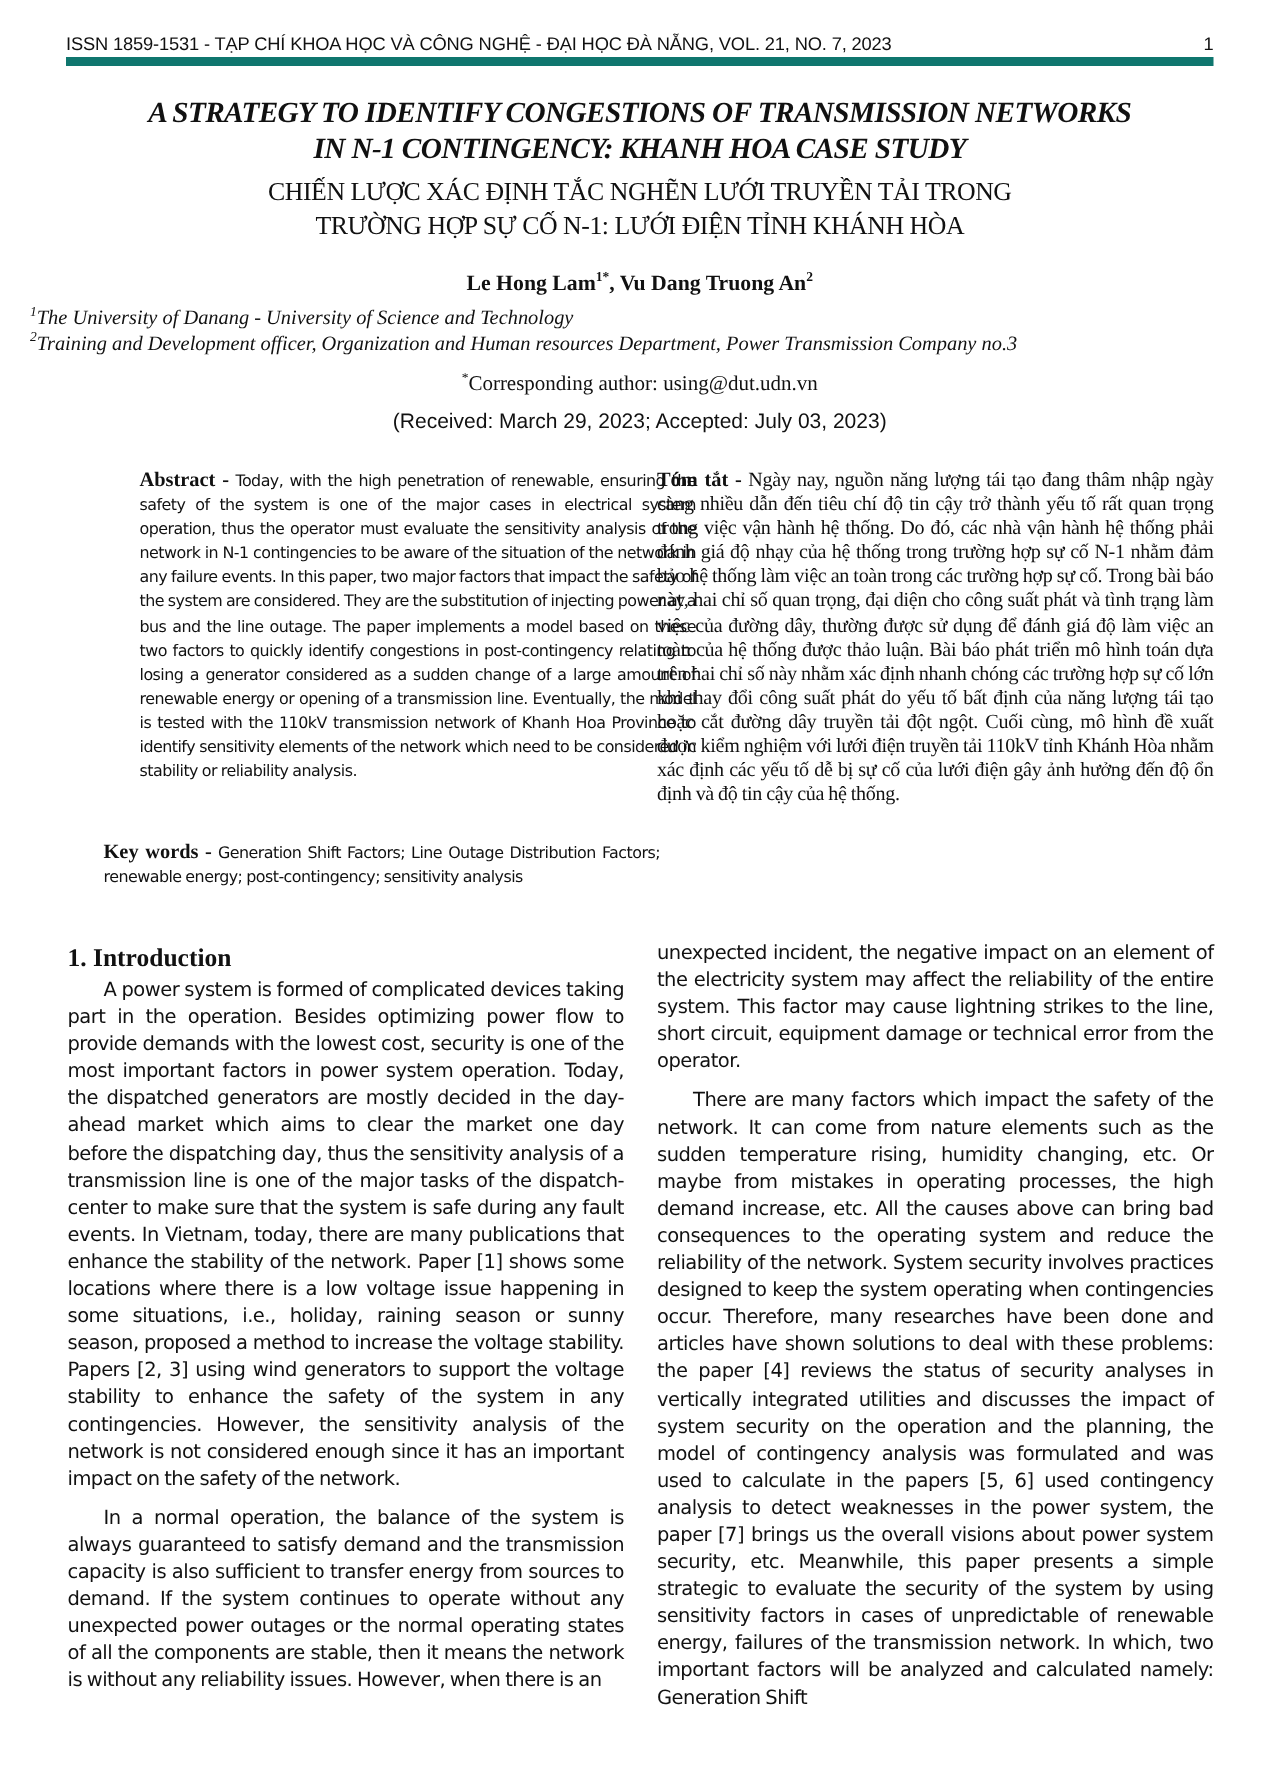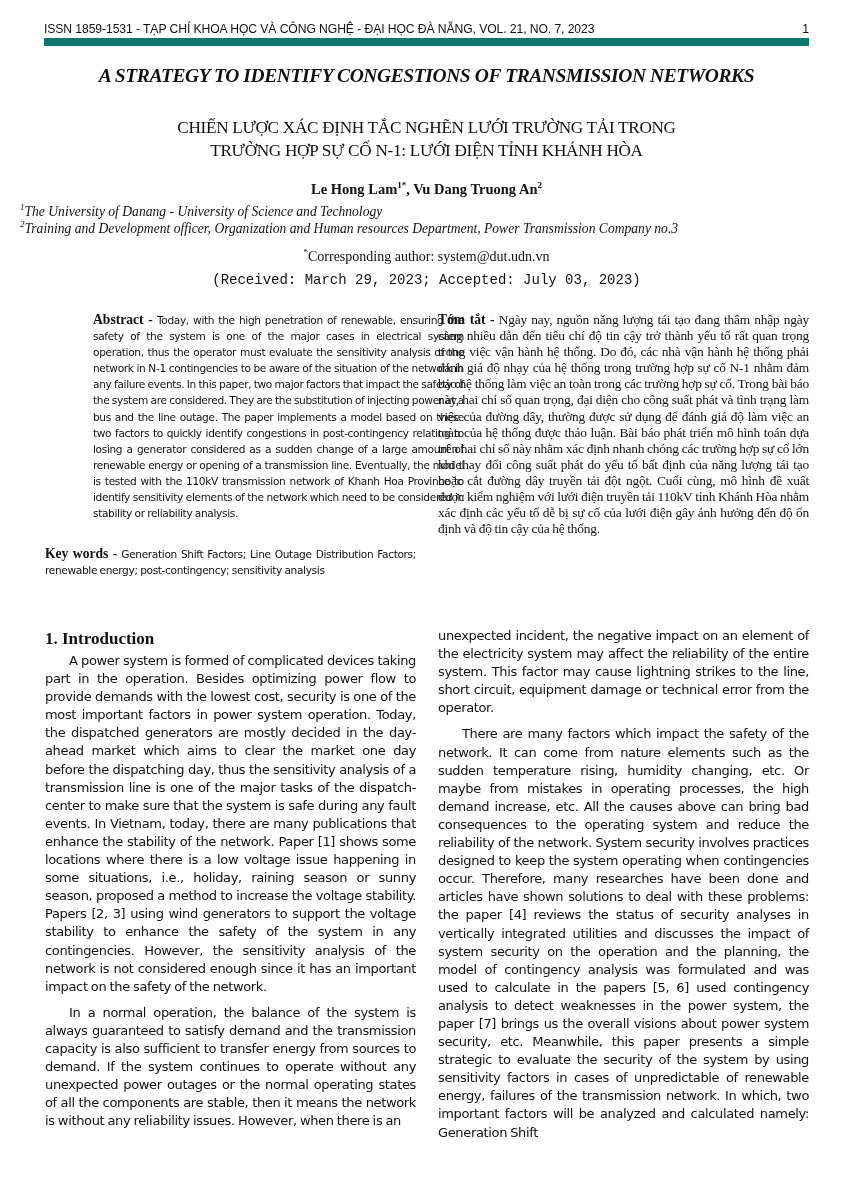--- a/index.html
+++ b/index.html
@@ -3,21 +3,21 @@
   <meta charset="utf-8">
   <style>
     html, body { margin: 0; padding: 0; background: #ffffff; }
     body { width: 853px; height: 1190px; position: relative; overflow: hidden; color: #111; }
     .page { position: absolute; left: 0; top: 0; width: 853px; height: 1190px; }
 
     .running-header {
       position: absolute; left: 44px; top: 22px; width: 765px;
       font-family: "Liberation Sans", sans-serif; font-size: 12.2px; letter-spacing: -0.1px;
       display: flex; justify-content: space-between; align-items: flex-end;
-      padding-bottom: 2px; border-bottom: 8px solid #0f766e;
+      padding-bottom: 2px; border-bottom: 6px solid #0f766e;
     }
 
     .title-en {
       position: absolute; left: 30px; top: 64px; width: 793px; text-align: center;
       font-family: "Liberation Serif", serif; font-weight: bold; font-size: 19.5px; line-height: 24px;
       letter-spacing: -0.4px;
       font-style: italic;
     }
     .title-vi {
       position: absolute; left: 30px; top: 116px; width: 793px; text-align: center;
@@ -33,39 +33,39 @@
       font-family: "Liberation Serif", serif; font-style: italic; font-size: 13.6px;
     }
     .affil-1 { top: 204px; }
     .affil-2 { top: 221px; }
     .corr {
       position: absolute; left: 20px; top: 249px; width: 813px; text-align: center;
       font-family: "Liberation Serif", serif; font-size: 14px;
     }
     .dates {
       position: absolute; left: 20px; top: 272px; width: 813px; text-align: center;
-      font-family: Liberation Mono, monospace; font-size: 14px;
+      font-family: Liberation Sans, sans-serif; font-size: 14px;
     }
     sup { font-size: 9px; vertical-align: super; line-height: 0; }
 
     .col { position: absolute; width: 371px; text-align: justify; }
     .col-left { left: 45px; }
     .col-right { left: 438px; }
 
     .abs-en {
       top: 312px; font-family: "DejaVu Sans", sans-serif; font-size: 10.6px; line-height: 16.1px;
       letter-spacing: -0.35px; word-spacing: -0.5px; margin-left: 48px;
     }
     .abs-vi {
       top: 312px; font-family: "Liberation Serif", serif; font-size: 13.4px; line-height: 16.1px;
       letter-spacing: -0.2px; word-spacing: -0.4px;
     }
     .kw-en {
-      top: 546px; font-family: "DejaVu Sans", sans-serif; font-size: 10.6px; line-height: 16.1px;
-      letter-spacing: -0.35px; word-spacing: -0.5px;
+      top: 560px; font-family: "DejaVu Sans", sans-serif; font-size: 10.6px; line-height: 16.1px;
+      letter-spacing: -0.35px; word-spacing: -0.5px; margin-left: 24px;
     }
     .kw-vi {
       top: 570px; font-family: "Liberation Serif", serif; font-size: 13.4px; line-height: 16.1px;
       letter-spacing: -0.2px; word-spacing: -0.4px;
     }
     .lbl-serif { font-family: "Liberation Serif", serif; font-weight: bold; font-size: 13.6px; letter-spacing: 0; }
 
     .section-title {
       position: absolute; left: 45px; top: 629px;
       font-family: "Liberation Serif", serif; font-weight: bold; font-size: 17px;
@@ -84,40 +84,41 @@
 
 <div class="page">
 
   <div class="running-header">
     <span>ISSN 1859-1531 - TẠP CHÍ KHOA HỌC VÀ CÔNG NGHỆ - ĐẠI HỌC ĐÀ NẴNG, VOL. 21, NO. 7, 2023</span>
     <span>1</span>
   </div>
 
   <div class="title-en">
     <div>A STRATEGY TO IDENTIFY CONGESTIONS OF TRANSMISSION NETWORKS</div>
+    <div>IN N-1 CONTINGENCY: KHANH HOA CASE STUDY</div>
   </div>
 
   <div class="title-vi">
-    <div>CHIẾN LƯỢC XÁC ĐỊNH TẮC NGHẼN LƯỚI TRƯỜNG TẢI TRONG</div>
+    <div>CHIẾN LƯỢC XÁC ĐỊNH TẮC NGHẼN LƯỚI TRUYỀN TẢI TRONG</div>
     <div>TRƯỜNG HỢP SỰ CỐ N-1: LƯỚI ĐIỆN TỈNH KHÁNH HÒA</div>
   </div>
 
   <div class="authors">
     <span>Le Hong Lam</span><sup>1*</sup><span>, </span><span>Vu Dang Truong An</span><sup>2</sup>
   </div>
 
   <div class="affil affil-1">
     <sup>1</sup><span>The University of Danang - University of Science and Technology</span>
   </div>
   <div class="affil affil-2">
     <sup>2</sup><span>Training and Development officer, Organization and Human resources Department, Power Transmission Company no.3</span>
   </div>
 
   <div class="corr">
-    <sup>*</sup><span>Corresponding author: system@dut.udn.vn</span>
+    <sup>*</sup><span>Corresponding author: using@dut.udn.vn</span>
   </div>
 
   <div class="dates">(Received: March 29, 2023; Accepted: July 03, 2023)</div>
 
   <div class="col col-left abs-en">
     <span class="lbl-serif">Abstract -</span><span> Today, with the high penetration of renewable, ensuring the safety of the system is one of the major cases in electrical system operation, thus the operator must evaluate the sensitivity analysis of the network in N-1 contingencies to be aware of the situation of the network in any failure events. In this paper, two major factors that impact the safety of the system are considered. They are the substitution of injecting power at a bus and the line outage. The paper implements a model based on these two factors to quickly identify congestions in post-contingency relating to losing a generator considered as a sudden change of a large amount of renewable energy or opening of a transmission line. Eventually, the model is tested with the 110kV transmission network of Khanh Hoa Province to identify sensitivity elements of the network which need to be considered in stability or reliability analysis.</span>
   </div>
 
   <div class="col col-right abs-vi">
     <span class="lbl-serif">Tóm tắt -</span><span> Ngày nay, nguồn năng lượng tái tạo đang thâm nhập ngày càng nhiều dẫn đến tiêu chí độ tin cậy trở thành yếu tố rất quan trọng trong việc vận hành hệ thống. Do đó, các nhà vận hành hệ thống phải đánh giá độ nhạy của hệ thống trong trường hợp sự cố N-1 nhằm đảm bảo hệ thống làm việc an toàn trong các trường hợp sự cố. Trong bài báo này, hai chỉ số quan trọng, đại diện cho công suất phát và tình trạng làm việc của đường dây, thường được sử dụng để đánh giá độ làm việc an toàn của hệ thống được thảo luận. Bài báo phát triển mô hình toán dựa trên hai chỉ số này nhằm xác định nhanh chóng các trường hợp sự cố lớn khi thay đổi công suất phát do yếu tố bất định của năng lượng tái tạo hoặc cắt đường dây truyền tải đột ngột. Cuối cùng, mô hình đề xuất được kiểm nghiệm với lưới điện truyền tải 110kV tỉnh Khánh Hòa nhằm xác định các yếu tố dễ bị sự cố của lưới điện gây ảnh hưởng đến độ ổn định và độ tin cậy của hệ thống.</span>

